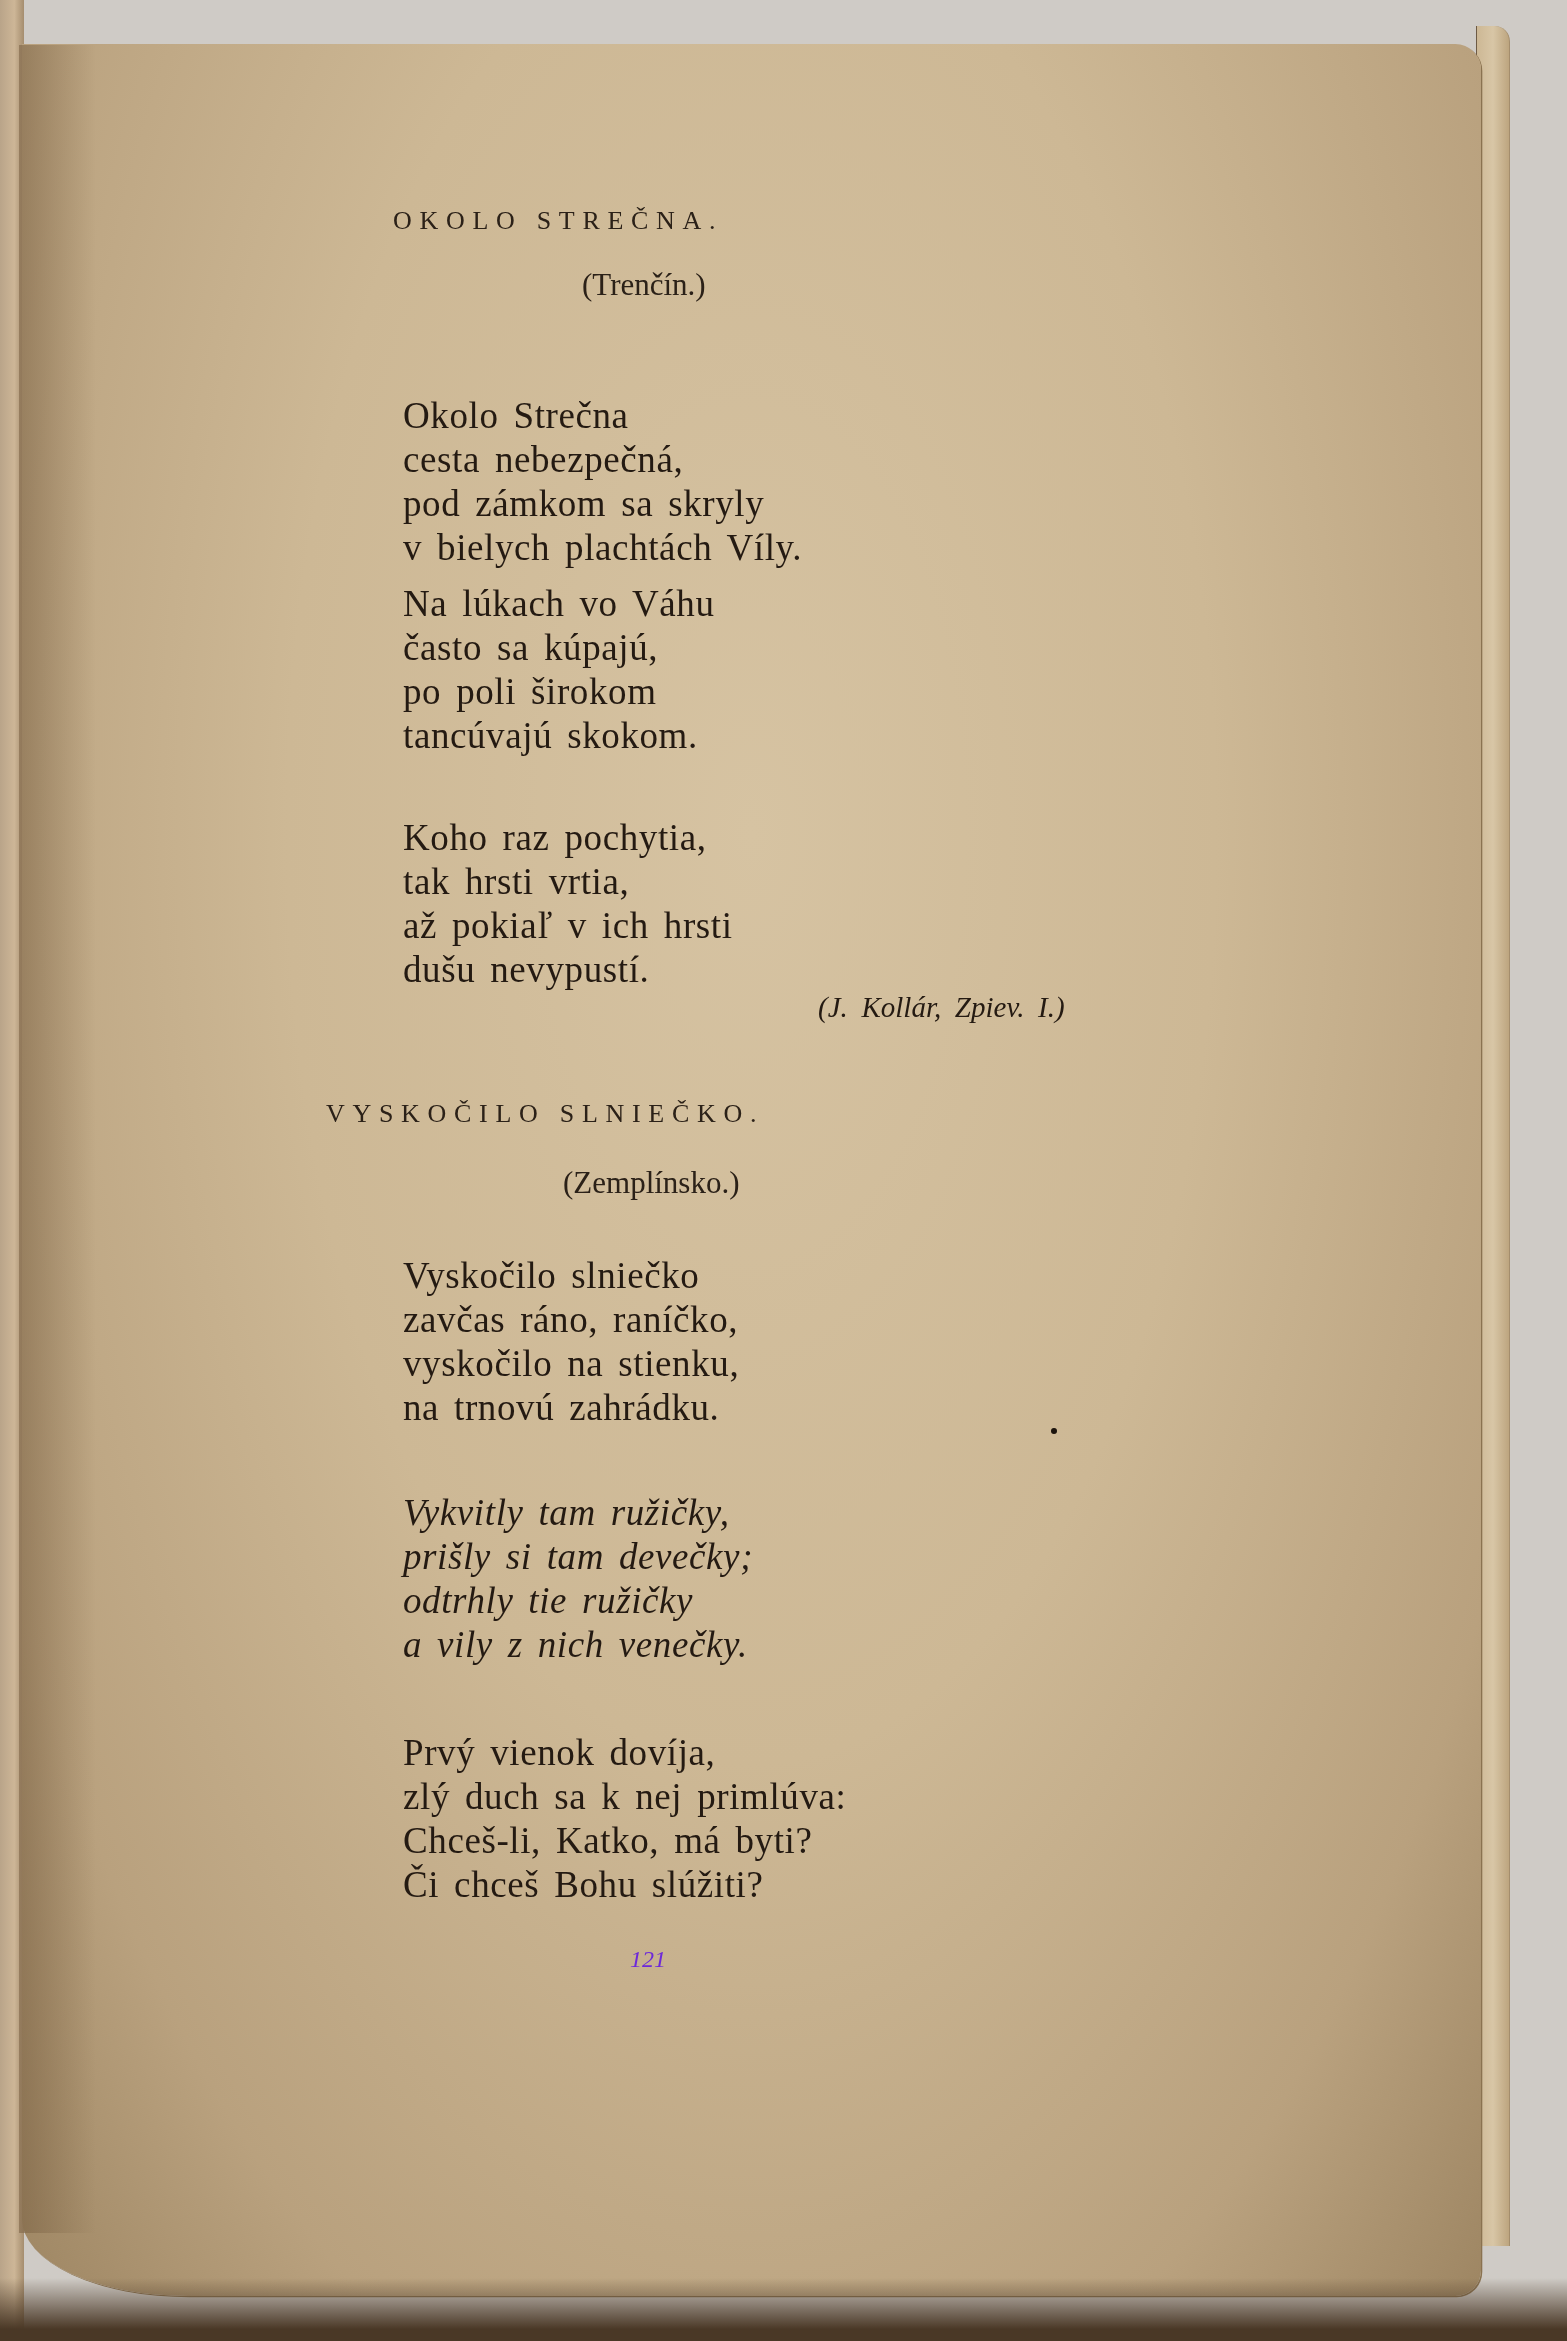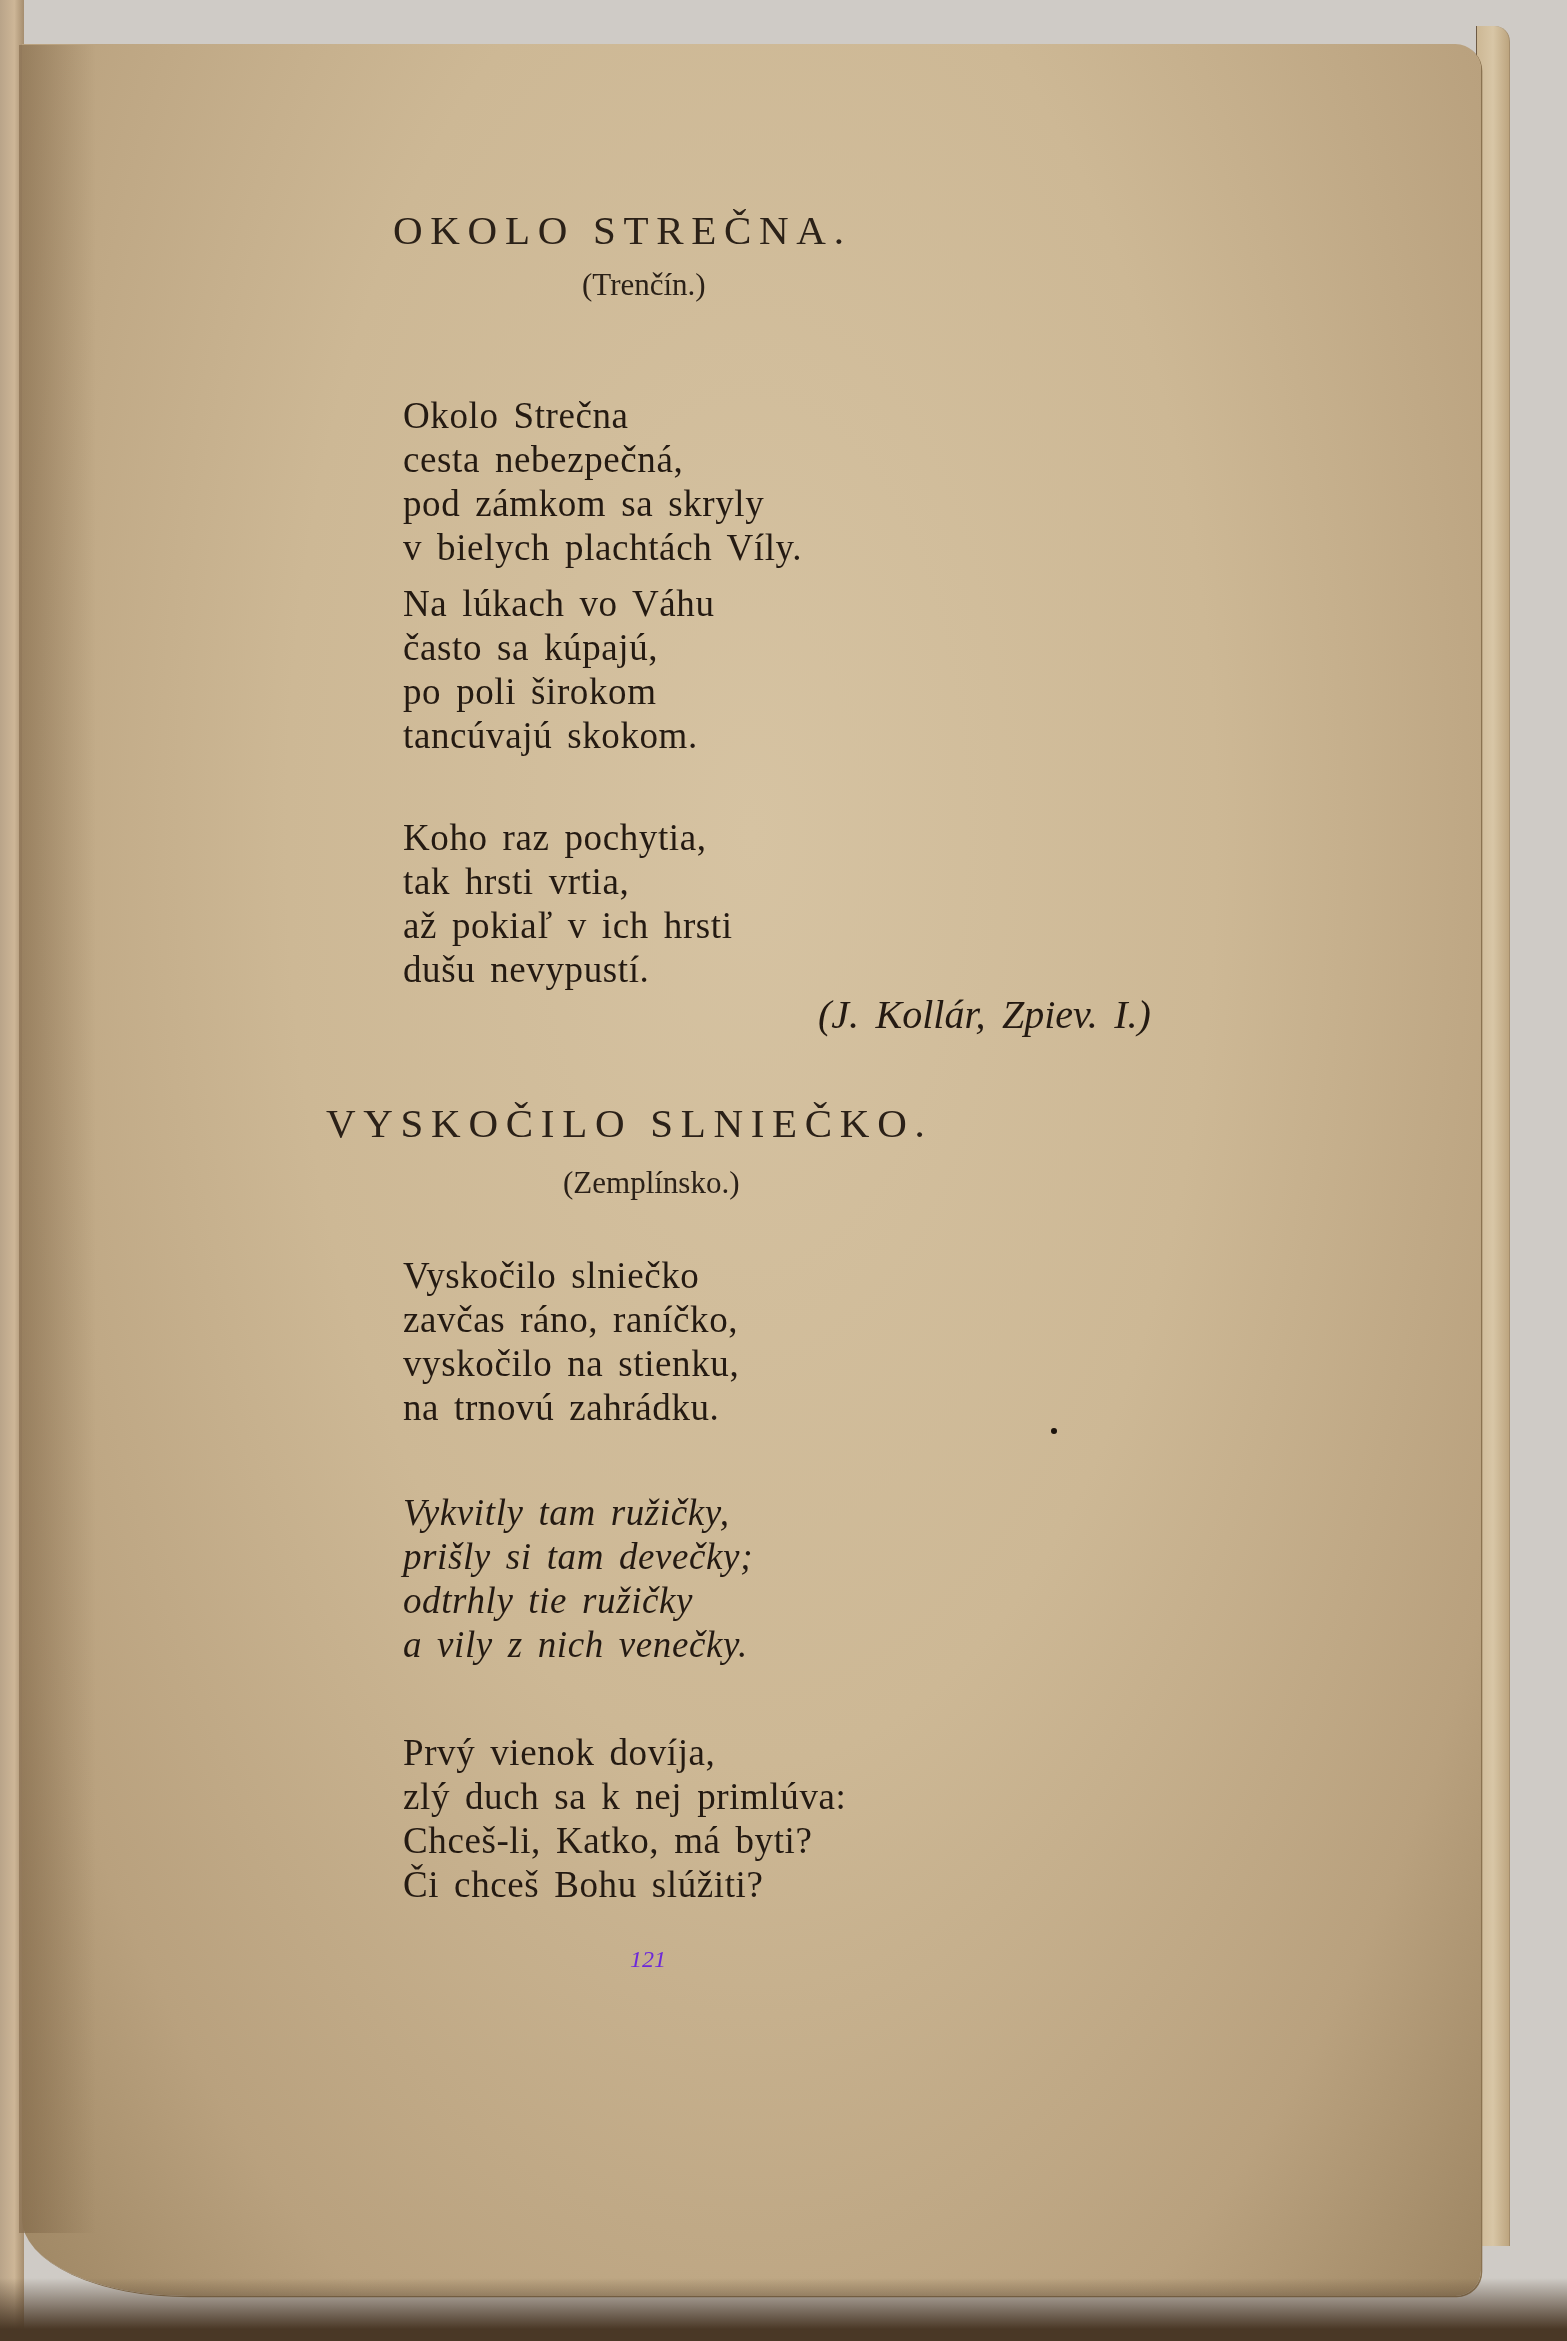--- a/index.html
+++ b/index.html
@@ -50,21 +50,21 @@
     .page-bottom-dark {
       position: absolute;
       left: 0; top: 2278px;
       width: 1567px; height: 64px;
       background: linear-gradient(180deg, rgba(80,60,40,0) 0%, #4a3826 80%);
       z-index: 1;
     }
 
     .poem-title {
       position: absolute;
-      font-size: 41px;
+      font-size: 26px;
       letter-spacing: 7.7px;
       color: #2b2118;
       white-space: nowrap;
     }
     .poem-region {
       position: absolute;
       font-size: 31px;
       color: #2b2118;
       white-space: nowrap;
     }
@@ -77,21 +77,21 @@
       letter-spacing: 0.6px;
       word-spacing: 5.1px;
     }
     .stanza .line {
       display: block;
       white-space: nowrap;
     }
     .attribution {
       position: absolute;
       left: 818px; top: 991px;
-      font-size: 40px;
+      font-size: 29px;
       font-style: italic;
       color: #241a12;
       word-spacing: 6.4px;
       white-space: nowrap;
     }
     .page-number {
       position: absolute;
       left: 630px; top: 1946px;
       font-size: 24px;
       font-style: italic;

